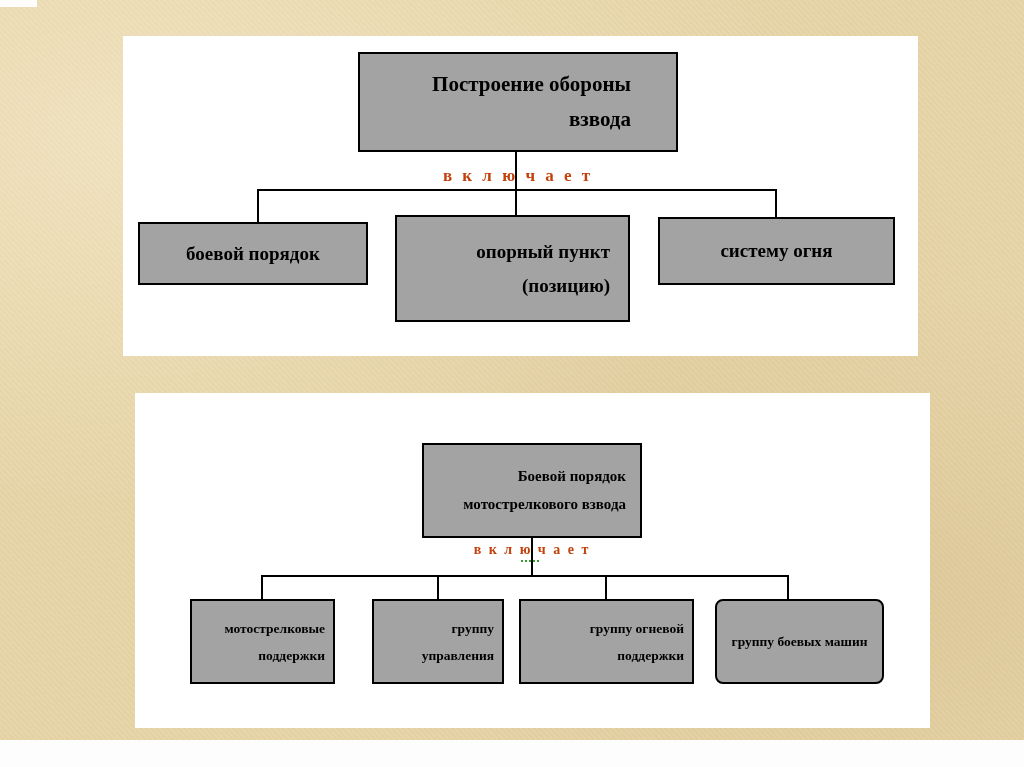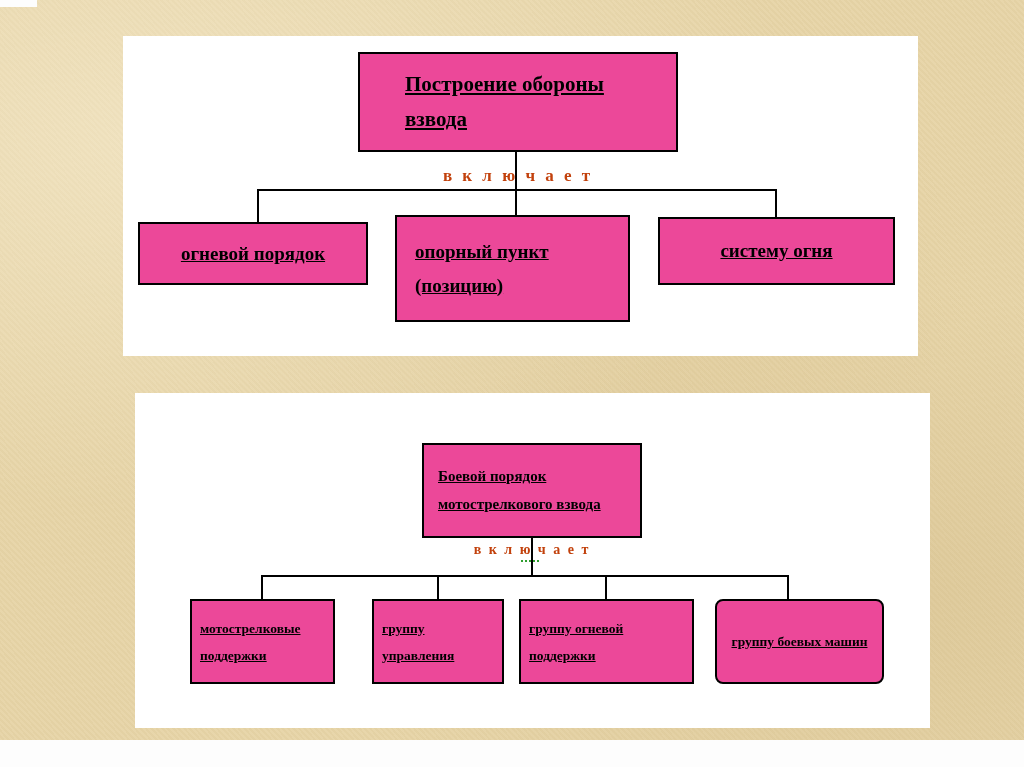--- a/index.html
+++ b/index.html
@@ -28,28 +28,27 @@
   .panel {
     position: absolute;
     background: #ffffff;
   }
   .panel1 { left: 123px; top: 36px;  width: 795px; height: 320px; }
   .panel2 { left: 123px; top: 393px; width: 795px; height: 335px; margin-left: 12px; }
 
   .node {
     position: absolute;
     border: 2px solid #000;
-    background: #ec4899;
+    background: #a3a3a3;
     display: flex;
     align-items: center;
     justify-content: center;
-    text-align: left;
+    text-align: right;
     font-weight: bold;
     box-sizing: border-box;
-    text-decoration: underline;
   }
   .line { position: absolute; background: #000; }
   .line.v { width: 2px; }
   .line.h { height: 2px; }
   .includes {
     position: absolute;
     font-weight: bold;
     text-align: center;
     color: #c2410c;
     white-space: nowrap;
@@ -89,21 +88,21 @@
 
     <div class="line v" style="left:392px; top:116px; height:65px;"></div>
 
     <div class="includes inc1">в к л ю ч а е т</div>
 
     <div class="line h" style="left:134px; top:153px; width:520px;"></div>
 
     <div class="line v" style="left:134px; top:153px; height:35px;"></div>
     <div class="line v" style="left:652px; top:153px; height:30px;"></div>
 
-    <div class="node d1-c1">огневой порядок</div>
+    <div class="node d1-c1">боевой порядок</div>
 
     <div class="node d1-c3">систему огня</div>
 
     <div class="node d1-c2">опорный пункт (позицию)</div>
   </section>
 
   <section class="panel panel2">
 
     <div class="node d2-root">Боевой порядок мотострелкового взвода</div>
 

